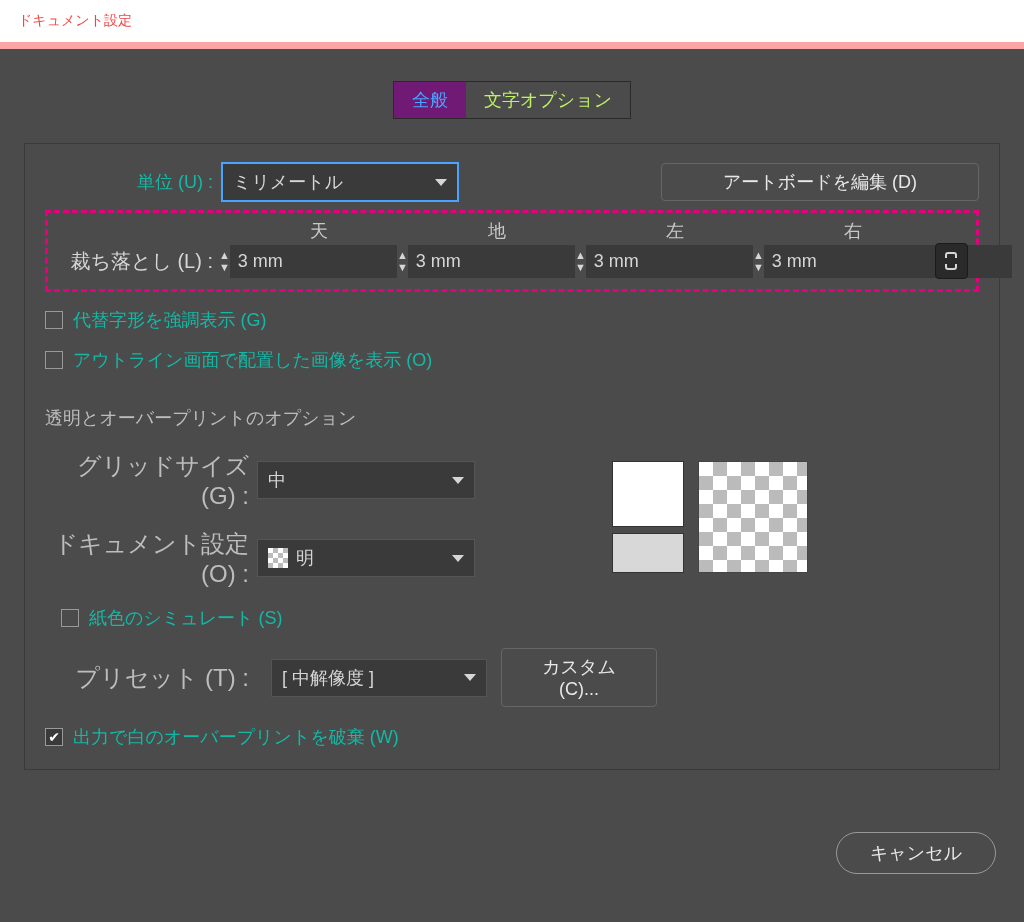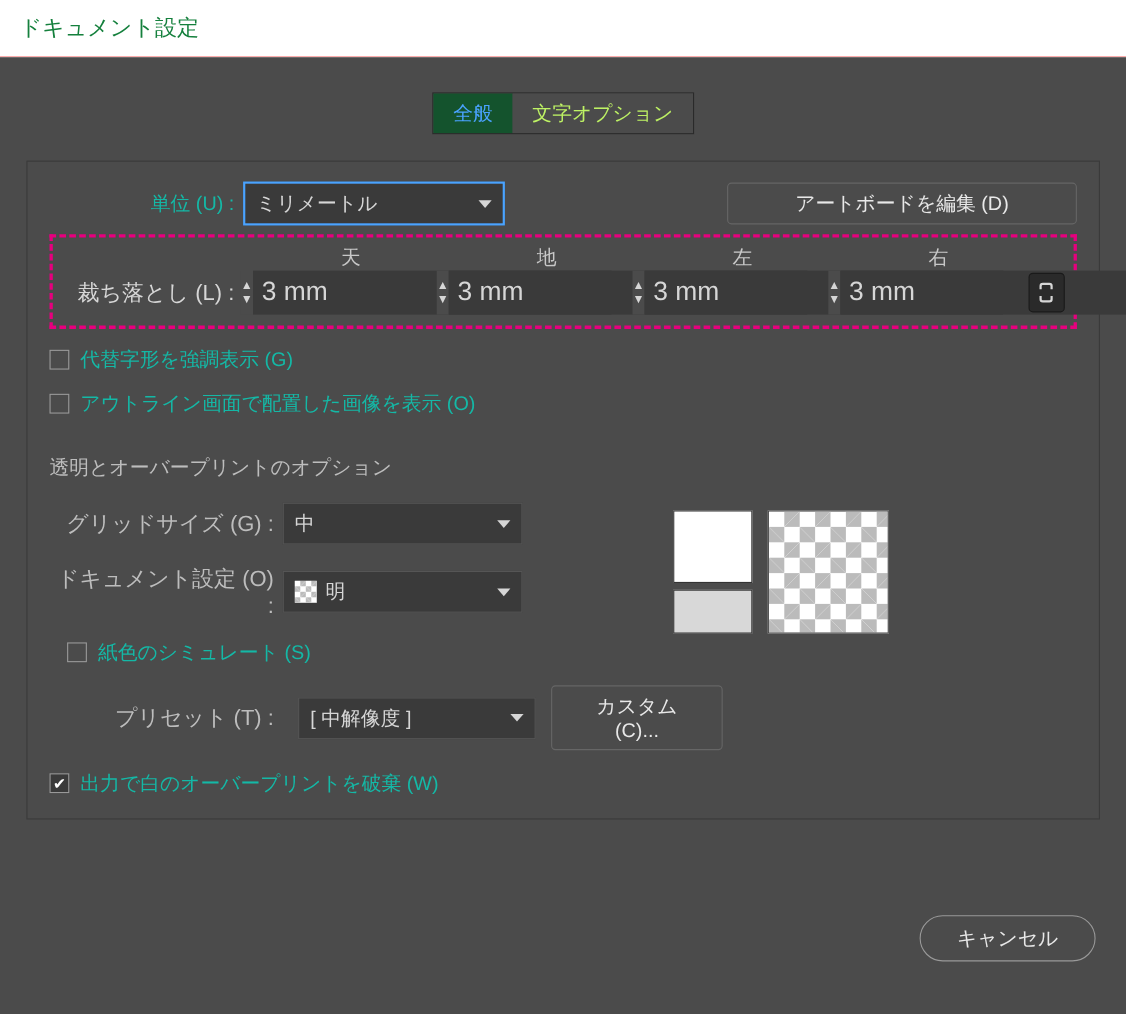--- a/index.html
+++ b/index.html
@@ -11,24 +11,24 @@
       overflow: hidden;
     }
     .window {
       background: #fff;
       height: 100%;
       display: flex;
       flex-direction: column;
     }
     .titlebar {
       background: #fff;
-      color: #15803d;
+      color: #ef4444;
       padding: 12px 18px;
-      font-size: 20px;
-      border-bottom: 1px solid #fca5a5;
+      font-size: 14px;
+      border-bottom: 7px solid #fca5a5;
     }
     .dialog-body {
       flex: 1;
       background: #4b4b4b;
       padding: 32px 24px 24px 24px;
       position: relative;
     }
     .tab-bar {
       text-align: center;
       margin-bottom: 24px;
@@ -38,21 +38,21 @@
       border: 1px solid #2a2a2a;
     }
     .tab {
       padding: 6px 18px;
       font-size: 18px;
       color: #bef264;
       cursor: pointer;
       background: #4b4b4b;
     }
     .tab.active {
-      background: #14532d;
+      background: #701a75;
       color: #4aa3ff;
     }
     .panel {
       border: 1px solid #3a3a3a;
       padding: 18px 20px 20px 20px;
     }
     .label {
       color: #14b8a6;
       font-size: 18px;
     }
@@ -129,21 +129,21 @@
       font-size: 11px;
       line-height: 12px;
       text-align: center;
       cursor: pointer;
     }
     .spin-input {
       flex: 1;
       background: #3a3a3a;
       border: none;
       color: #d6d6d6;
-      font-size: 24px;
+      font-size: 18px;
       padding: 6px 8px;
     }
     .link-btn {
       width: 36px; height: 36px;
       background: #2a2a2a;
       border: 1px solid #1a1a1a;
       color: #d6d6d6;
       display: flex;
       align-items: center;
       justify-content: center;
@@ -169,21 +169,21 @@
     .section-title {
       color: #bdbdbd;
       font-size: 18px;
       margin: 34px 0 20px 0;
     }
     .grid-row {
       display: flex;
       align-items: center;
       margin-bottom: 18px;
     }
-    .grid-label { width: 212px; text-align: right; color: #bdbdbd; font-size: 20px; padding-right: 8px; }
+    .grid-label { width: 212px; text-align: right; color: #bdbdbd; font-size: 24px; padding-right: 8px; }
     .grid-select {
       display: flex;
       align-items: center;
       justify-content: space-between;
       background: #3a3a3a;
       border: 1px solid #555;
       color: #d6d6d6;
       font-size: 18px;
       padding: 6px 10px;
       width: 218px;

